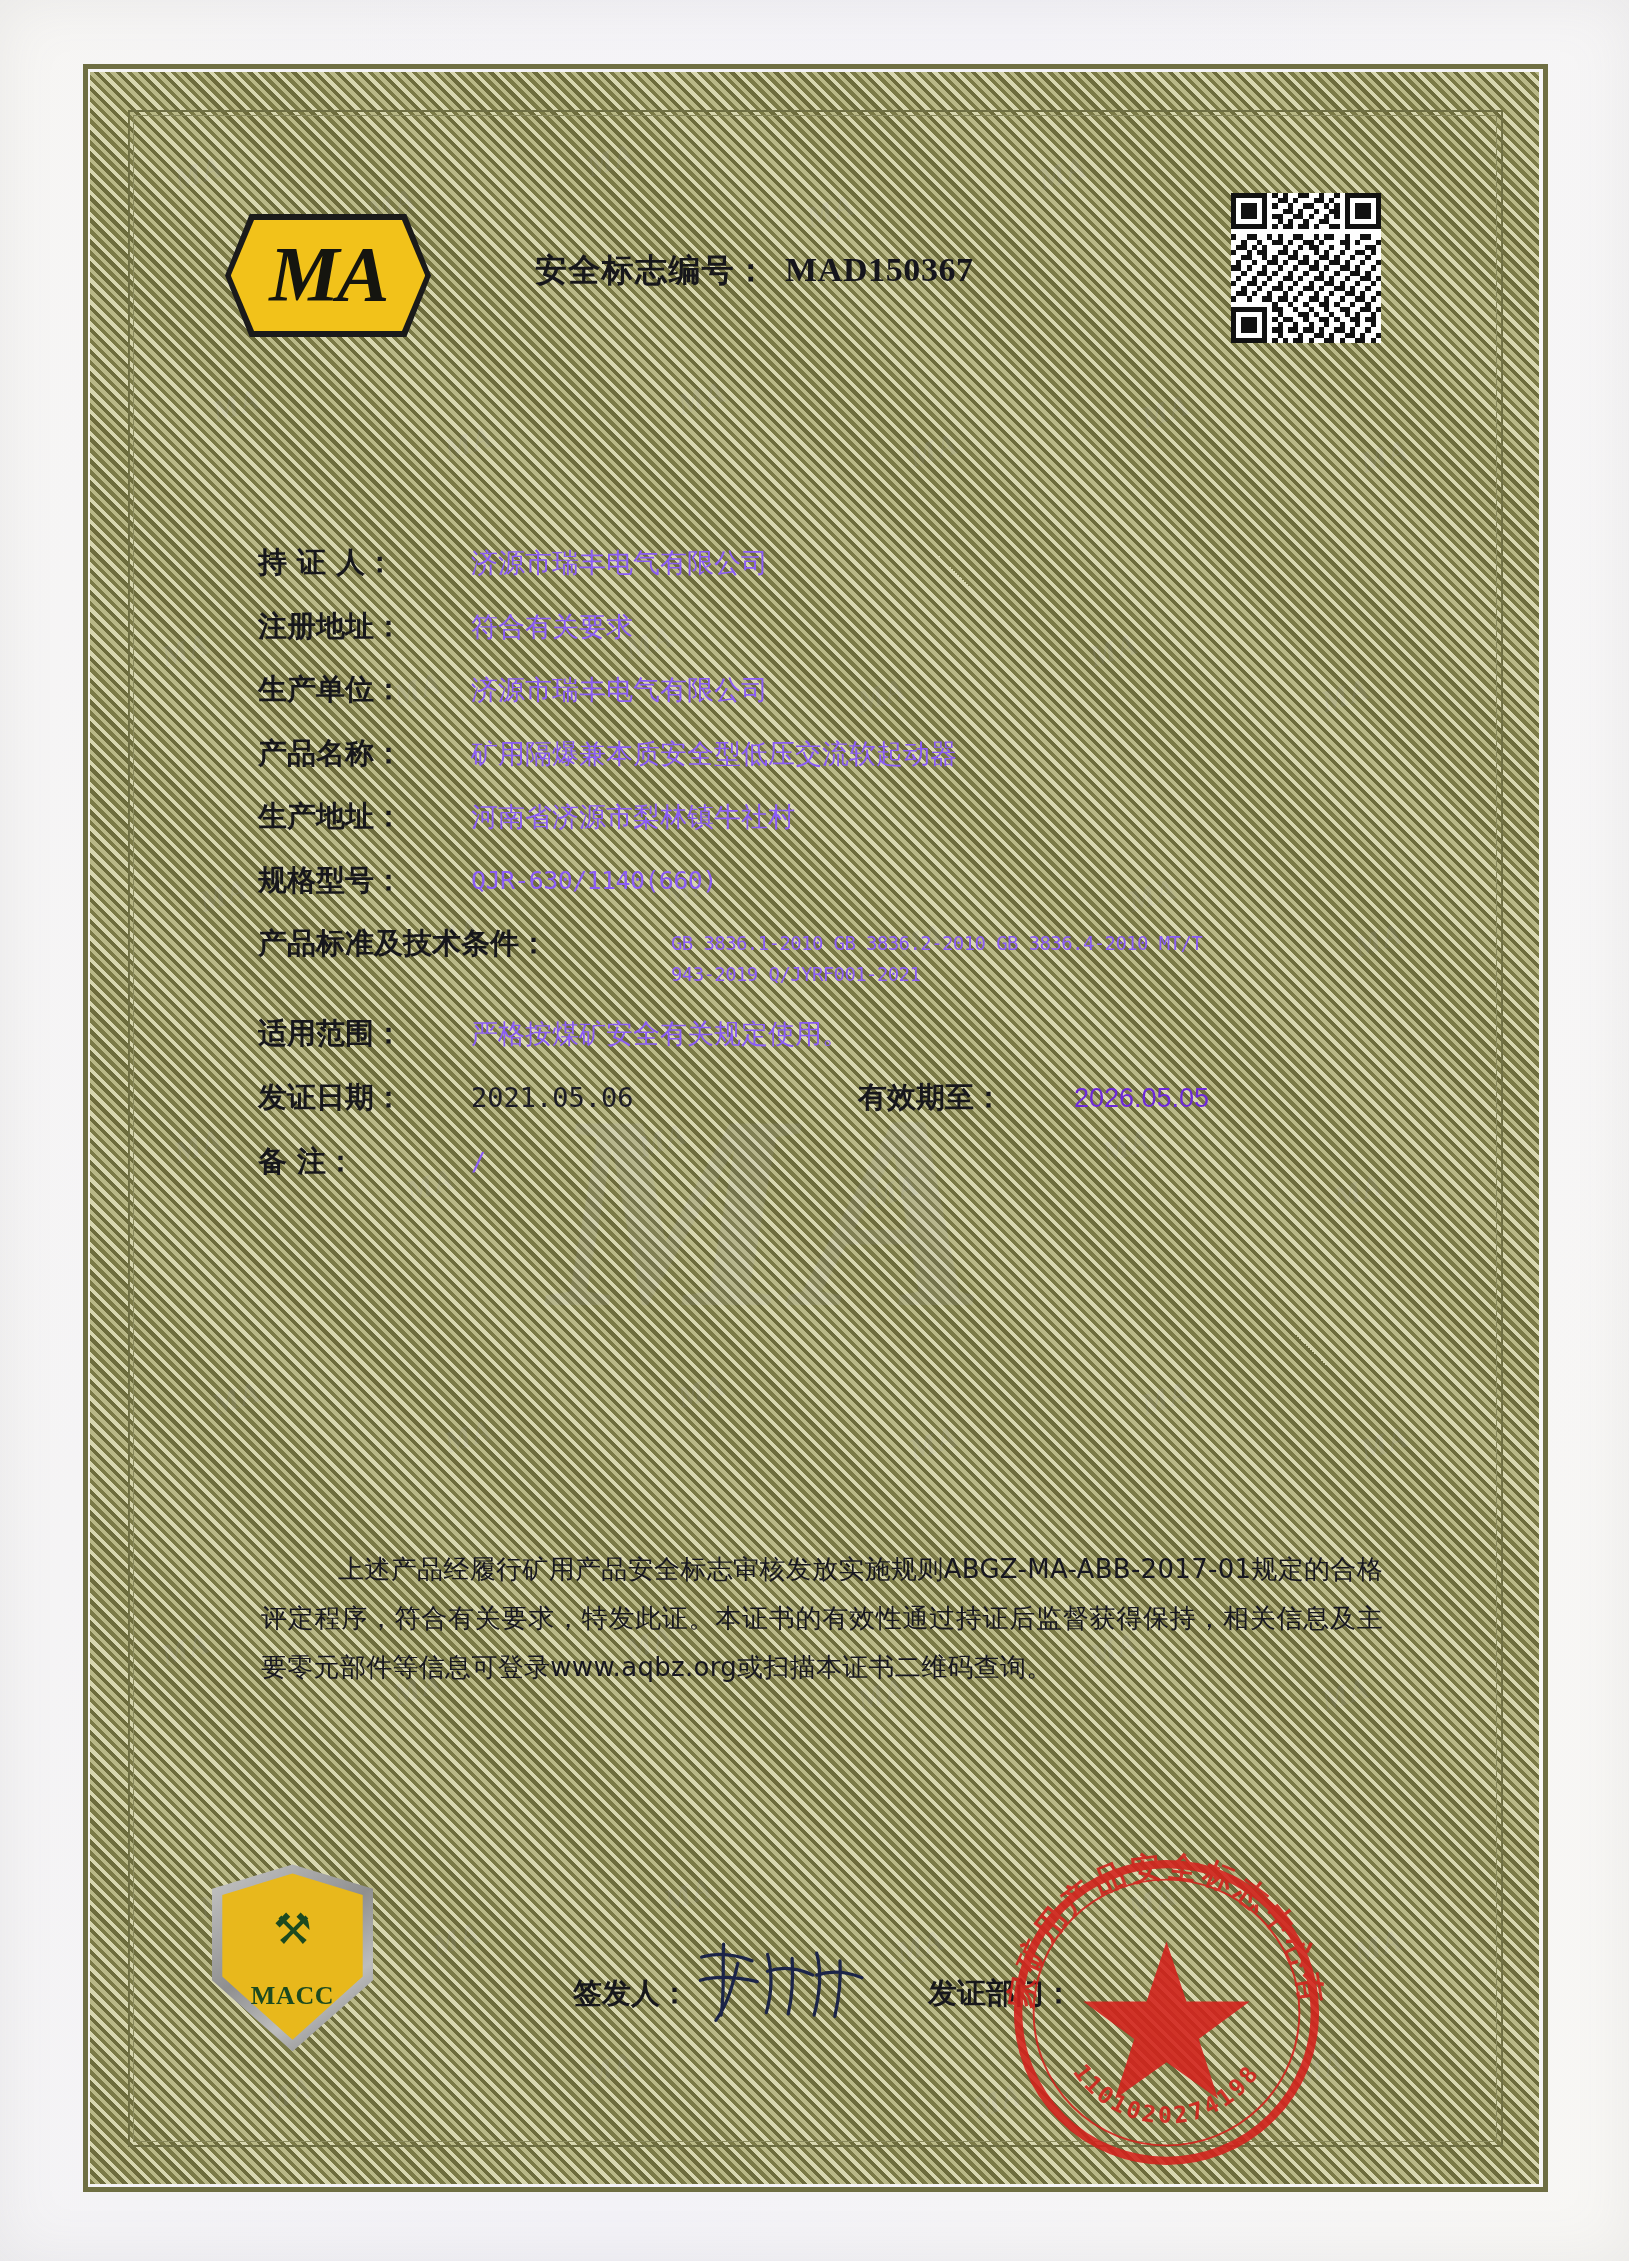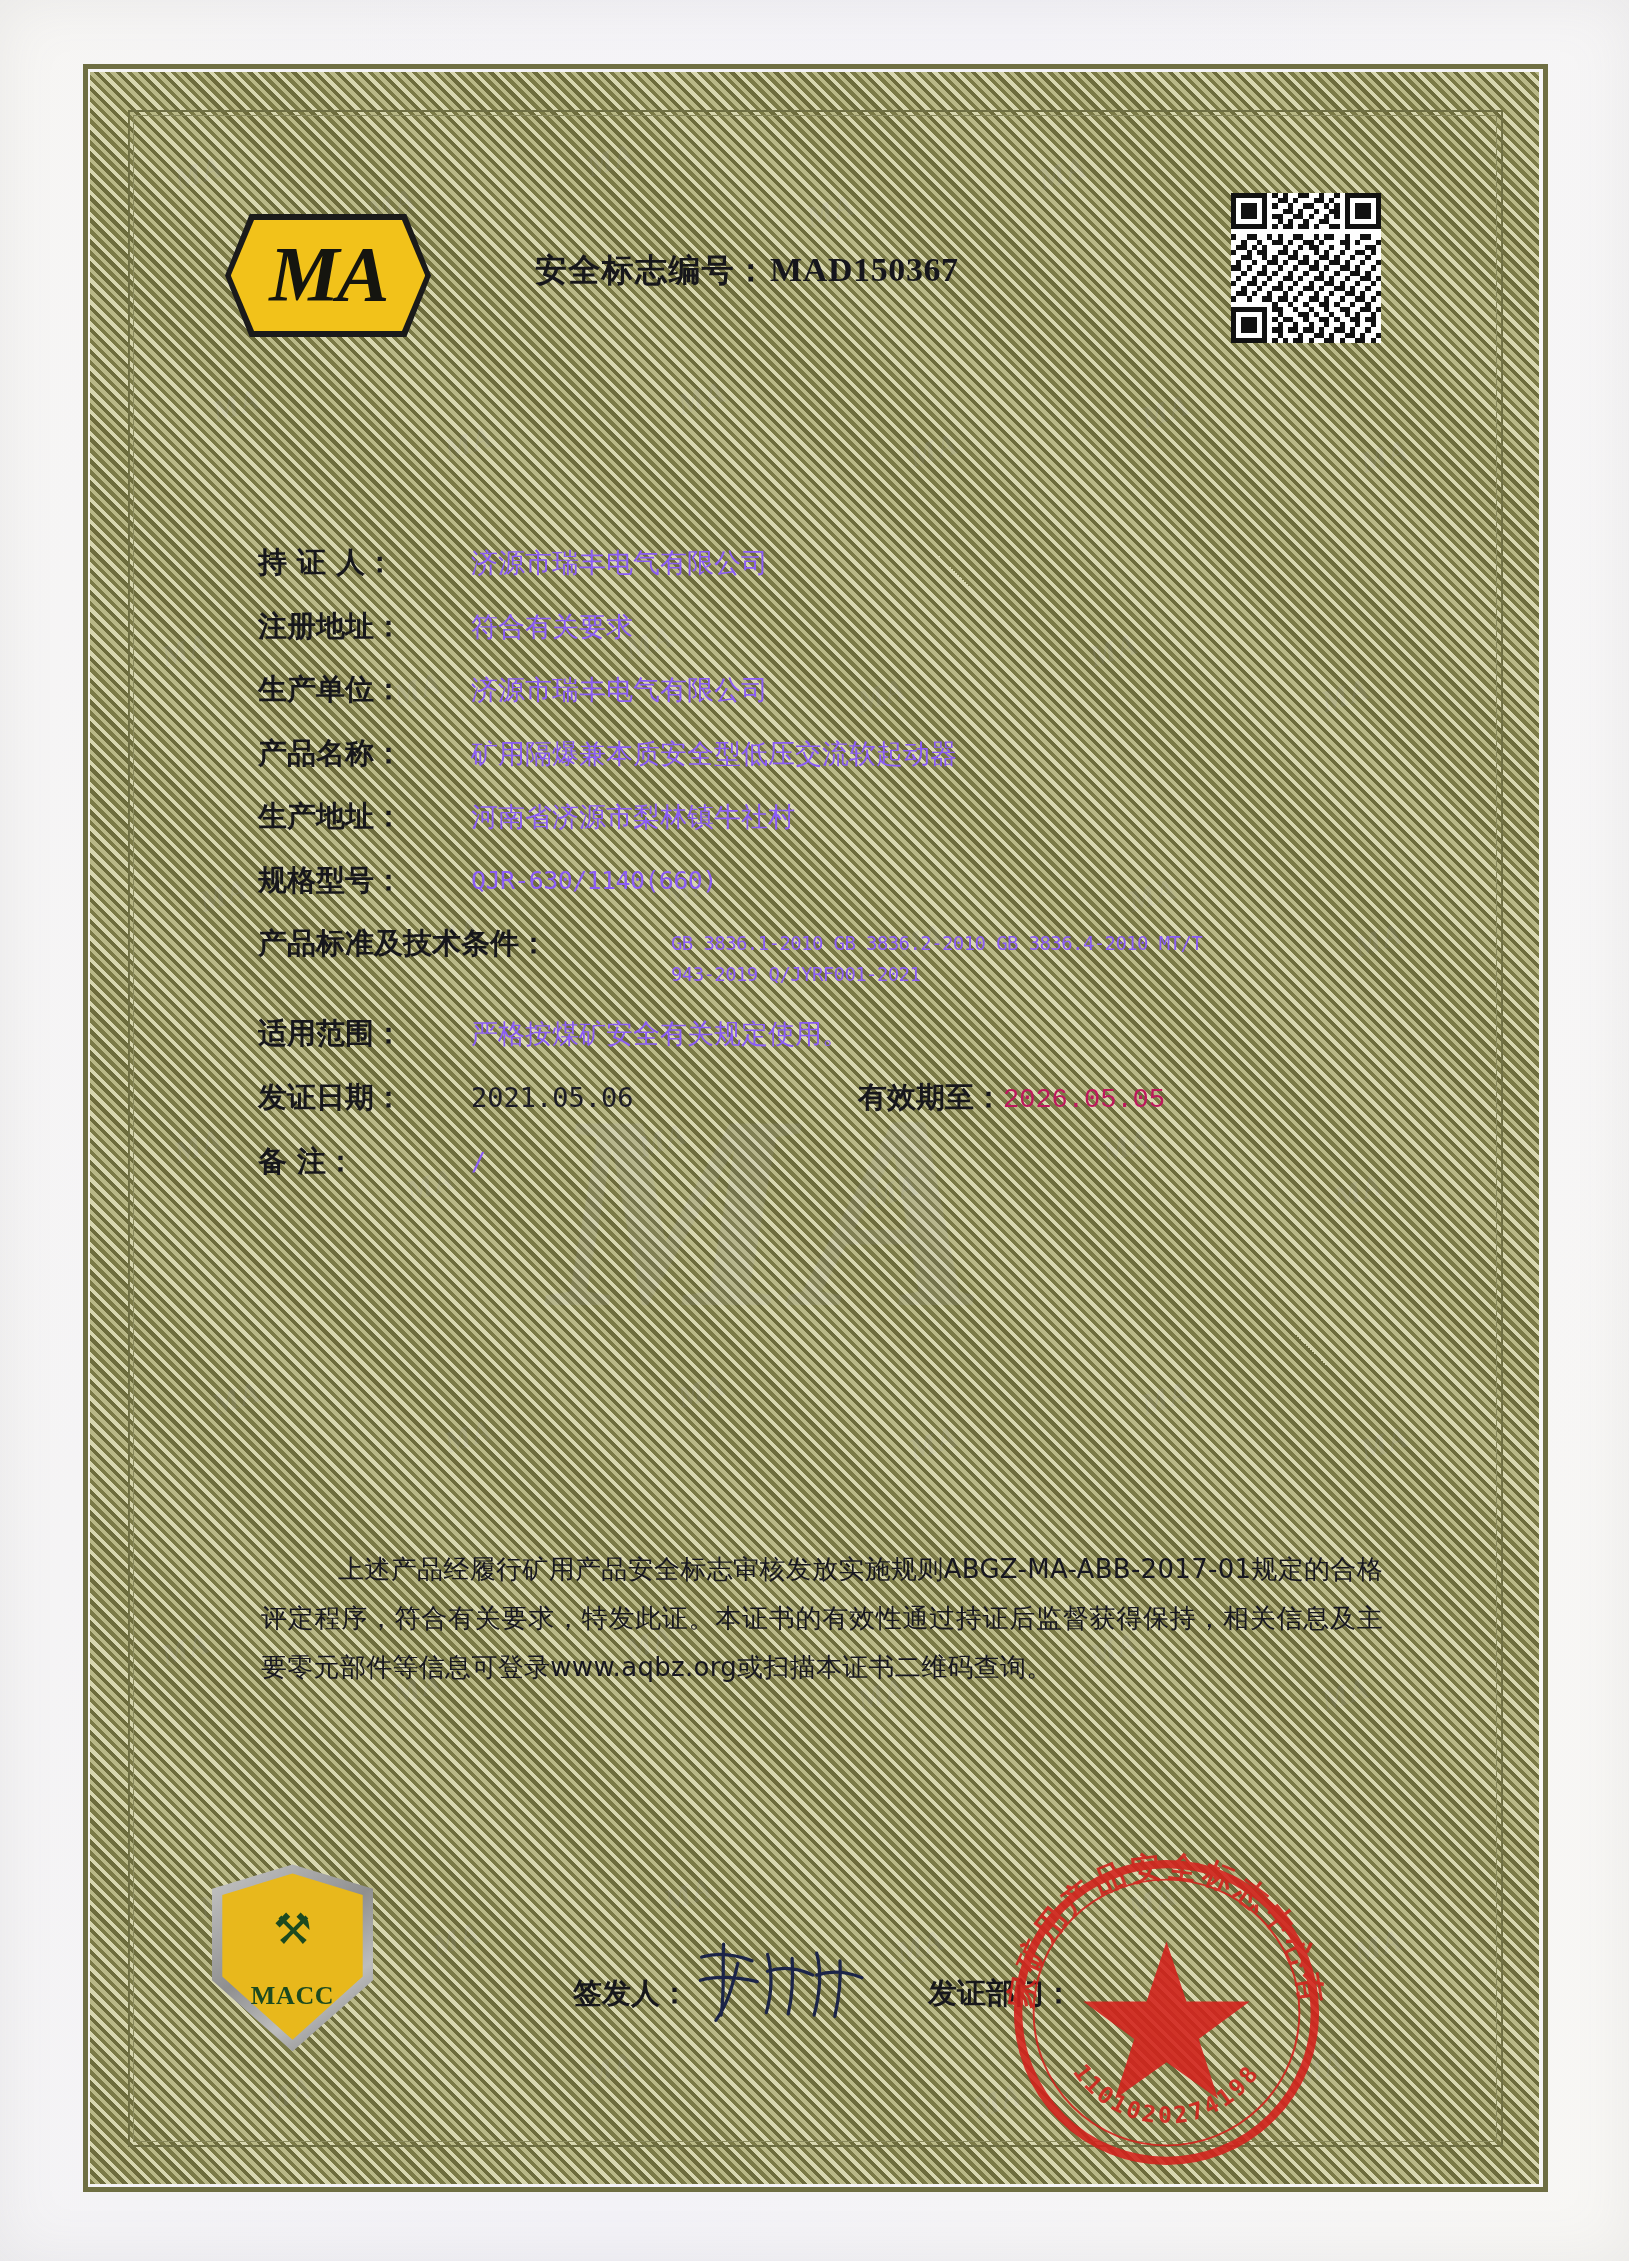--- a/index.html
+++ b/index.html
@@ -150,21 +150,21 @@
     box-sizing: border-box;
   }
 
   
   #serial-line {
     position: absolute;
     left: 400px;
     top: 132px;
     display: flex;
     align-items: baseline;
-    gap: 2px;
+    gap: 17px;
     justify-content: space-between;
   }
   #serial-label {
     font-family: "DejaVu Sans", sans-serif;
     font-size: 32px;
     font-weight: bold;
     color: #16161a;
     letter-spacing: 1.3px;
   }
   #serial-value {
@@ -257,23 +257,24 @@
     color: #1b1b26;
   }
   #date-row .exp-lbl {
     font-family: "DejaVu Sans", sans-serif;
     font-size: 29px;
     font-weight: bold;
     color: #16161b;
     white-space: nowrap;
   }
   #date-row .exp-val {
-    font-family: Liberation Mono, monospace;
+    font-family: Liberation Sans, sans-serif;
     font-size: 27px;
-    color: #be185d;
+    color: #6d28d9;
+    margin-left: 71px;
   }
 
   
   #paragraph {
     position: absolute;
     left: 126px;
     top: 1428px;
     width: 1122px;
     font-family: "DejaVu Sans", sans-serif;
     font-size: 26px;

